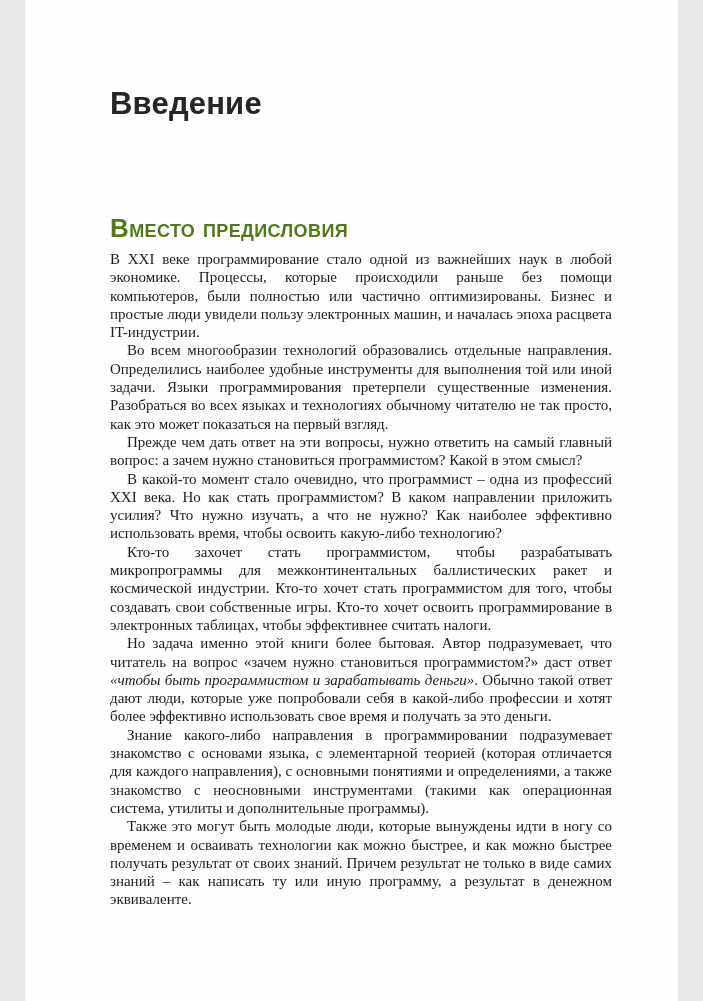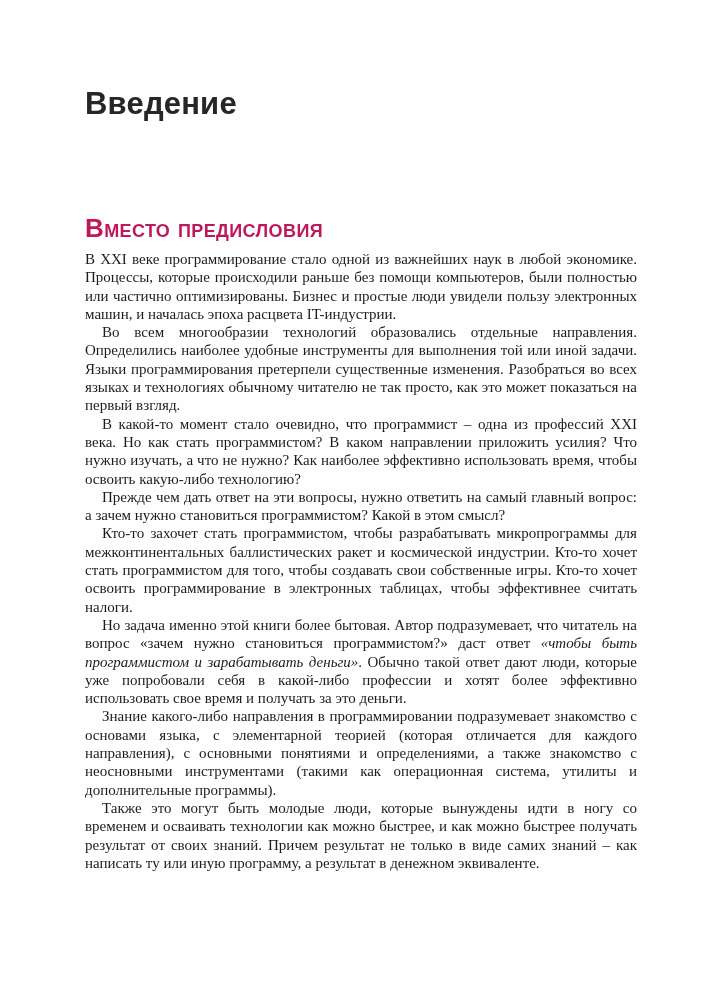--- a/index.html
+++ b/index.html
@@ -2,21 +2,21 @@
 <html lang="ru"><head>
 <meta charset="utf-8">
 <style>
   html, body {
     margin: 0;
     padding: 0;
     background: #e8e8e8;
   }
   .page {
     position: relative;
-    width: 703px;
+    width: 653px;
     height: 1001px;
     margin: 0 auto;
     background: #fefefe;
     overflow: hidden;
     box-sizing: border-box;
     padding: 0 66px 0 85px;
     color: #1c1c1c;
   }
   .chapter-title {
     margin: 0;
@@ -30,21 +30,21 @@
   }
   .section-heading {
     margin: 0;
     margin-top: 96px;
     font-family: "Liberation Sans", "DejaVu Sans", sans-serif;
     font-weight: 700;
     font-size: 26px;
     line-height: 1;
     font-variant: small-caps;
     letter-spacing: 0.4px;
-    color: #be185d;
+    color: #4d7c0f;
   }
   .body-text {
     margin-top: 9px;
     font-family: Liberation Serif, serif;
     font-size: 15px;
     line-height: 18.3px;
     text-align: justify;
     color: #1c1c1c;
   }
   .body-text p {
@@ -66,23 +66,23 @@
   <h1 class="chapter-title">Введение</h1>
 
   <h2 class="section-heading">Вместо предисловия</h2>
 
   <div class="body-text">
 
     <p>В XXI веке программирование стало одной из важнейших наук в любой экономике. Процессы, которые происходили раньше без помощи компьютеров, были полностью или частично оптимизированы. Бизнес и простые люди увидели пользу электронных машин, и началась эпоха расцвета IT-индустрии.</p>
 
     <p class="indent">Во всем многообразии технологий образовались отдельные направления. Определились наиболее удобные инструменты для выполнения той или иной задачи. Языки программирования претерпели существенные изменения. Разобраться во всех языках и технологиях обычному читателю не так просто, как это может показаться на первый взгляд.</p>
 
+    <p class="indent">Прежде чем дать ответ на эти вопросы, нужно ответить на самый главный вопрос: а зачем нужно становиться программистом? Какой в этом смысл?</p>
+
     <p class="indent">В какой-то момент стало очевидно, что программист – одна из профессий XXI века. Но как стать программистом? В каком направлении приложить усилия? Что нужно изучать, а что не нужно? Как наиболее эффективно использовать время, чтобы освоить какую-либо технологию?</p>
-
-    <p class="indent">Прежде чем дать ответ на эти вопросы, нужно ответить на самый главный вопрос: а зачем нужно становиться программистом? Какой в этом смысл?</p>
 
     <p class="indent">Кто-то захочет стать программистом, чтобы разрабатывать микропрограммы для межконтинентальных баллистических ракет и космической индустрии. Кто-то хочет стать программистом для того, чтобы создавать свои собственные игры. Кто-то хочет освоить программирование в электронных таблицах, чтобы эффективнее считать налоги.</p>
 
     <p class="indent"><span>Но задача именно этой книги более бытовая. Автор подразумевает, что читатель на вопрос «зачем нужно становиться программистом?» даст ответ </span><span class="italic-quote">«чтобы быть программистом и зарабатывать деньги»</span><span>. Обычно такой ответ дают люди, которые уже попробовали себя в какой-либо профессии и хотят более эффективно использовать свое время и получать за это деньги.</span></p>
 
     <p class="indent">Знание какого-либо направления в программировании подразумевает знакомство с основами языка, с элементарной теорией (которая отличается для каждого направления), с основными понятиями и определениями, а также знакомство с неосновными инструментами (такими как операционная система, утилиты и дополнительные программы).</p>
 
     <p class="indent">Также это могут быть молодые люди, которые вынуждены идти в ногу со временем и осваивать технологии как можно быстрее, и как можно быстрее получать результат от своих знаний. Причем результат не только в виде самих знаний – как написать ту или иную программу, а результат в денежном эквиваленте.</p>
 
 

